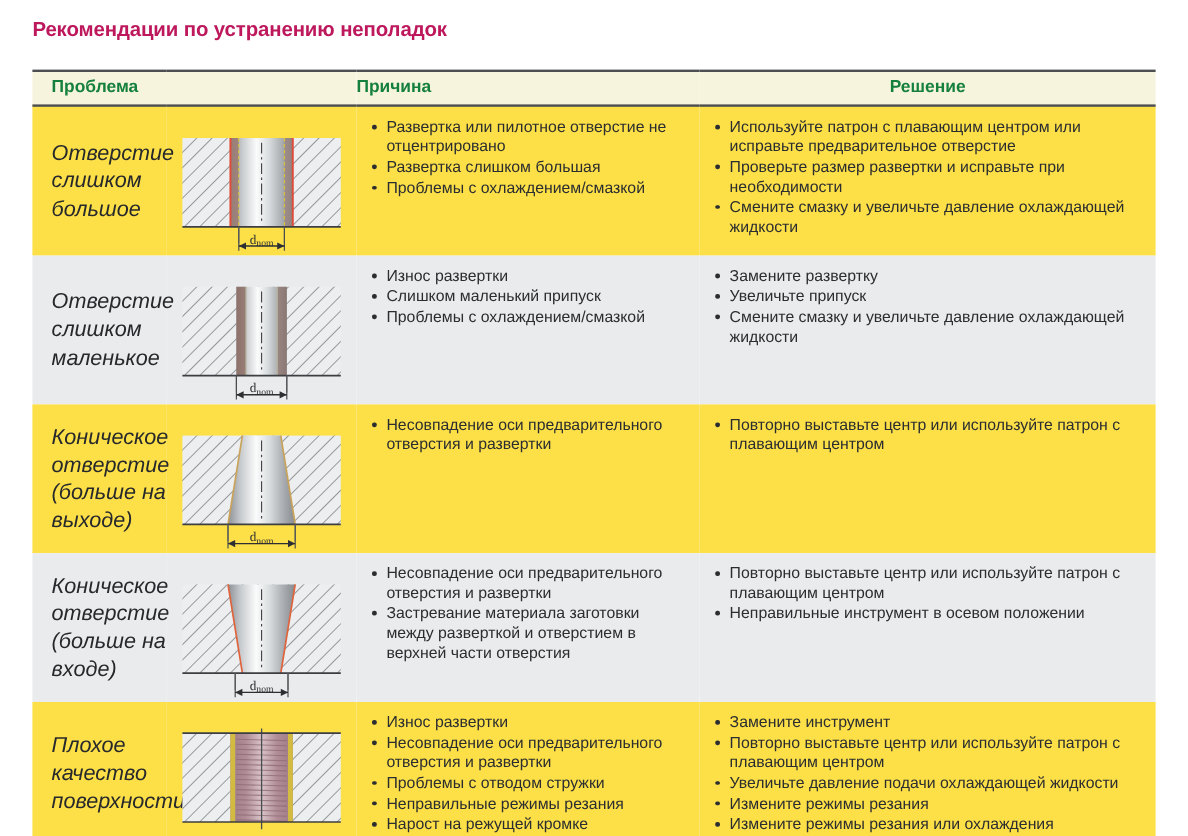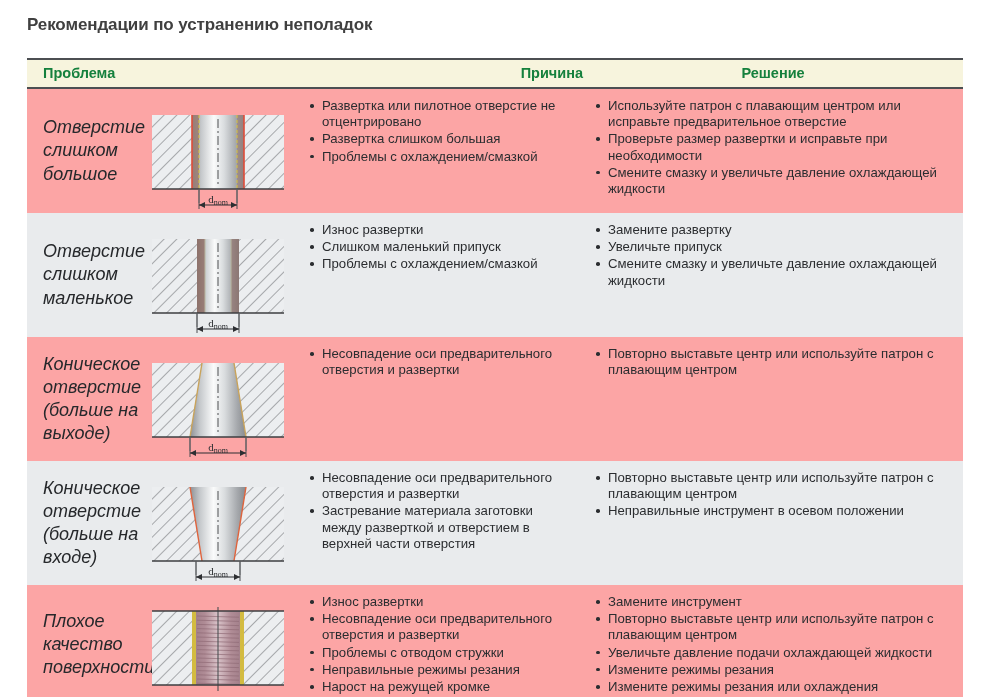--- a/index.html
+++ b/index.html
@@ -10,21 +10,21 @@
     font-family:"Liberation Sans","DejaVu Sans",sans-serif;
     overflow:hidden;
     -webkit-font-smoothing:antialiased;
   }
 
   .page-title{
     position:absolute;
     left:27px; top:15px;
     font-size:17px;
     font-weight:bold;
-    color:#404040;
+    color:#be185d;
     letter-spacing:-0.1px;
   }
 
   .table-wrap{
     position:absolute;
     left:27px; top:58px;
     width:936px;
   }
 
   table.tbl{
@@ -38,29 +38,29 @@
     border-top:2px solid #4c4f52;
     border-bottom:2px solid #4c4f52;
     font-size:14.5px;
     font-weight:bold;
     color:#15803d;
     height:24px;
     padding:1px 0 2px 0;
     vertical-align:middle;
   }
   th.th-problem{ text-align:left; padding-left:16px; }
-  th.th-cause{   text-align:right; }
+  th.th-cause{   text-align:left; }
   th.th-fix{     text-align:center; }
 
   col.c-problem{ width:112px; }
   col.c-fig{     width:158px; }
   col.c-cause{   width:286px; }
   col.c-fix{     width:380px; }
 
-  tbody tr.r-odd  td{ background:#fca5a5;margin-top:33px; }
+  tbody tr.r-odd  td{ background:#fde047;margin-top:33px; }
   tbody tr.r-even td{ background:#e9ebed; }
   tbody tr:last-child td{ border-bottom:2px solid #4c4f52; }
 
   tbody td{
     vertical-align:top;
     padding:0;
   }
 
   .cell-problem{
     font-size:18px;

